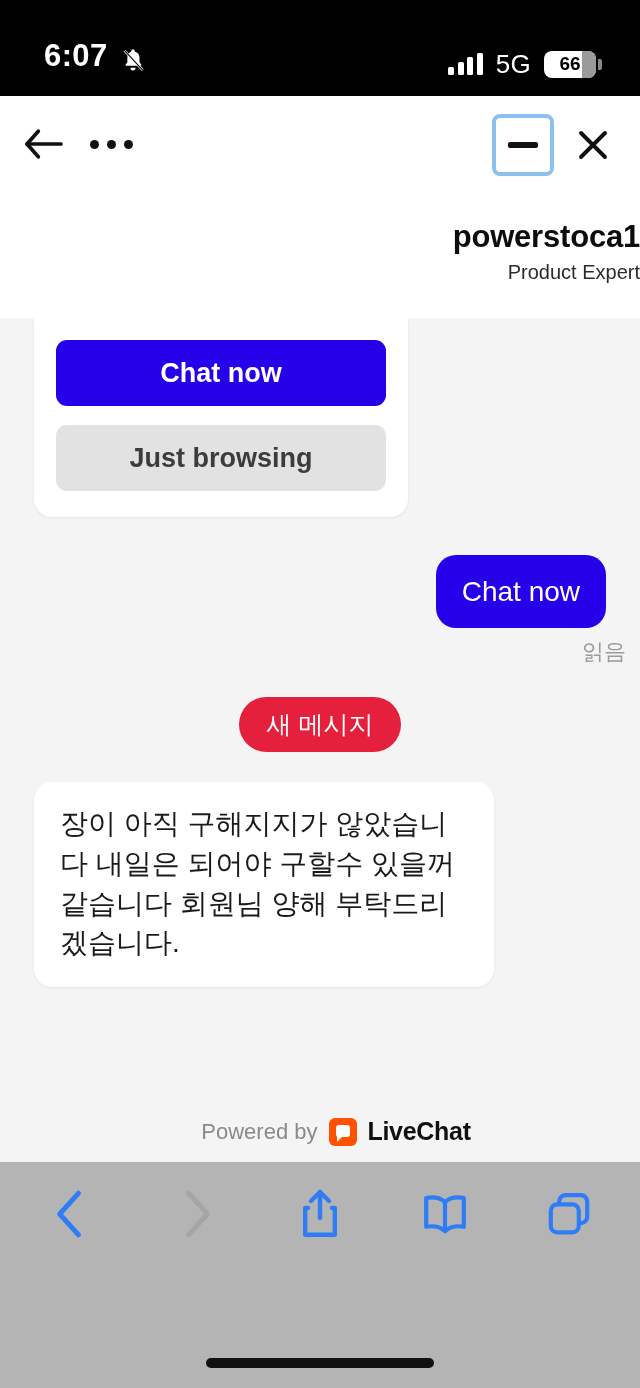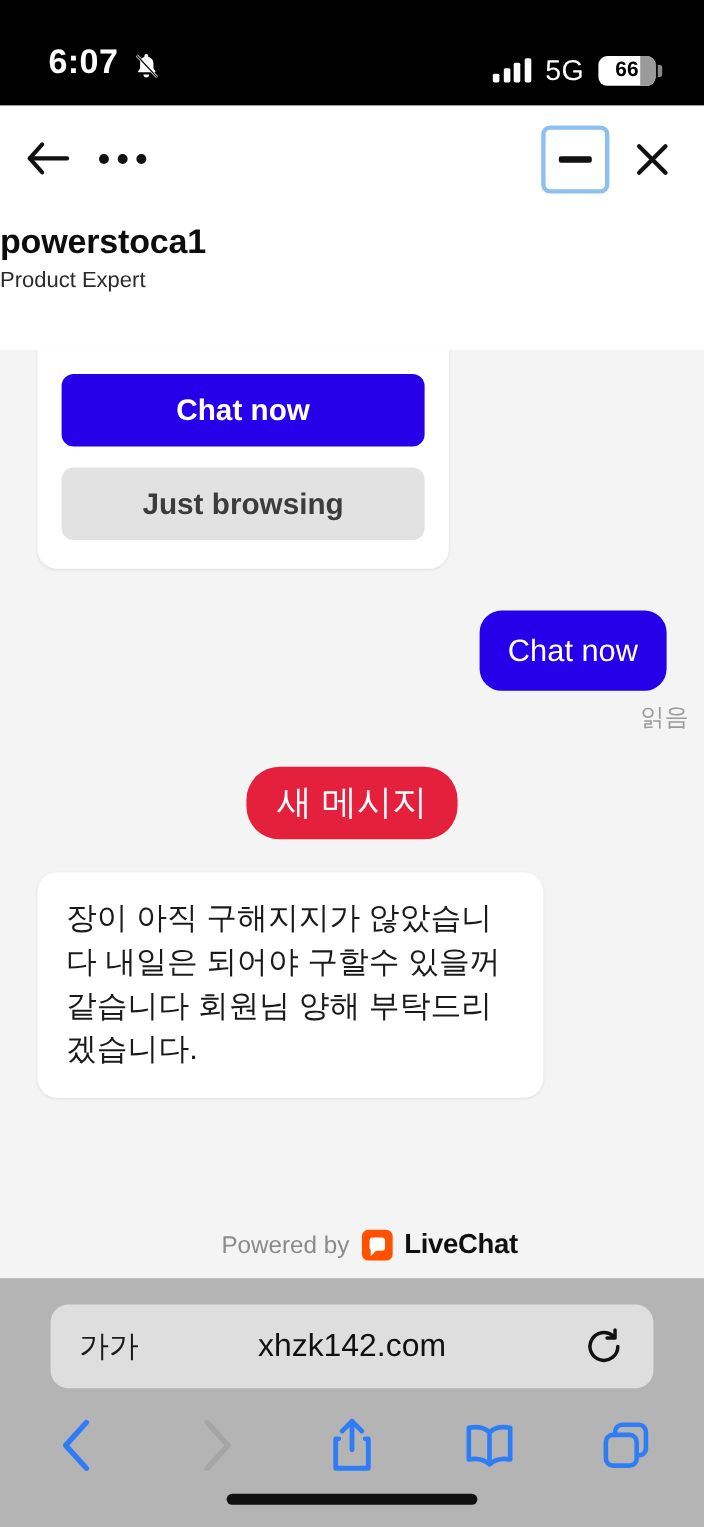--- a/index.html
+++ b/index.html
@@ -63,21 +63,21 @@
   .back-arrow { width: 44px; height: 40px; }
   .dots { display: flex; gap: 8px; align-items: center; height: 40px; }
   .dots span { width: 9px; height: 9px; border-radius: 50%; background: #111; display: block; }
   .hdr-right { position: absolute; right: 20px; top: 18px; display: flex; align-items: center; gap: 12px; }
   .min-btn {
     width: 62px; height: 62px; border: 4px solid #8cc0ef; border-radius: 8px;
     background: #fff; display: flex; align-items: center; justify-content: center;
   }
   .min-bar { width: 30px; height: 6px; background: #111; border-radius: 2px; }
   .close-btn { width: 54px; height: 62px; display: flex; align-items: center; justify-content: center; }
-  .hdr-title { text-align: left; margin-top: 10px; }
+  .hdr-title { text-align: right; margin-top: 27px; }
   .hdr-name { font-size: 31px; font-weight: 700; color: #0d0d0d; letter-spacing: -.2px; }
   .hdr-sub { font-size: 20px; color: #2b2b2b; margin-top: 6px; }
 
   
   .chat-body {
     position: absolute; top: 318px; left: 0; width: 640px; height: 844px;
     background: #f4f4f5; overflow: hidden;
   }
   .msg-card {
     position: absolute; left: 34px; top: 0; width: 374px;
@@ -105,21 +105,21 @@
     background: #fff; color: #1a1a1a; font-size: 28px;
     border-radius: 18px; padding: 22px 26px 24px 26px; max-width: 460px;
     line-height: 1.42; box-shadow: 0 1px 3px rgba(0,0,0,.07);
   }
   .read-receipt {
     text-align: right; padding: 0 14px; font-size: 22px; color: #9b9b9b;
     margin-top: 9px;
   }
   .new-msg-wrap { display: flex; justify-content: center; }
   .new-msg-badge {
-    background: #e4203c; color: #fff; font-size: 32px; font-weight: 500;
+    background: #e4203c; color: #fff; font-size: 25px; font-weight: 500;
     border-radius: 30px; padding: 11px 28px; border: none; cursor: pointer;
     font-family: inherit;
   }
 
   
   .composer-wrap {
     position: absolute; left: 0; bottom: 66px; width: 640px; padding: 0 26px;
   }
   .composer {
     height: 86px; background: #fafafa; border: 2px solid #ededed;
@@ -276,30 +276,20 @@
 
 
     <div class="powered">
       <span class="powered-txt">Powered by</span>
       <span class="lc-logo"></span>
       <span class="lc-name">LiveChat</span>
     </div>
   </div>
 
   <div class="safari">
-    <div class="urlbar">
-      <span class="aa">가가</span>
-      <span class="url-text">xhzk142.com</span>
-      <span class="reload">
-        <svg width="38" height="38" viewBox="0 0 24 24">
-          <path d="M20 12a8 8 0 1 1-2.6-5.9" fill="none" stroke="#111" stroke-width="2" stroke-linecap="round"></path>
-          <path d="M18.4 2.6v4.6h-4.6" fill="none" stroke="#111" stroke-width="2" stroke-linecap="round" stroke-linejoin="round"></path>
-        </svg>
-      </span>
-    </div>
     <div class="toolbar">
       <span class="tb-icon">
         <svg width="34" height="50" viewBox="0 0 18 26">
           <path d="M13 2 3 13l10 11" fill="none" stroke="#2f7df6" stroke-width="2.6" stroke-linecap="round" stroke-linejoin="round"></path>
         </svg>
       </span>
       <span class="tb-icon">
         <svg width="34" height="50" viewBox="0 0 18 26">
           <path d="M5 2 15 13 5 24" fill="none" stroke="#a5a5a5" stroke-width="2.6" stroke-linecap="round" stroke-linejoin="round"></path>
         </svg>

